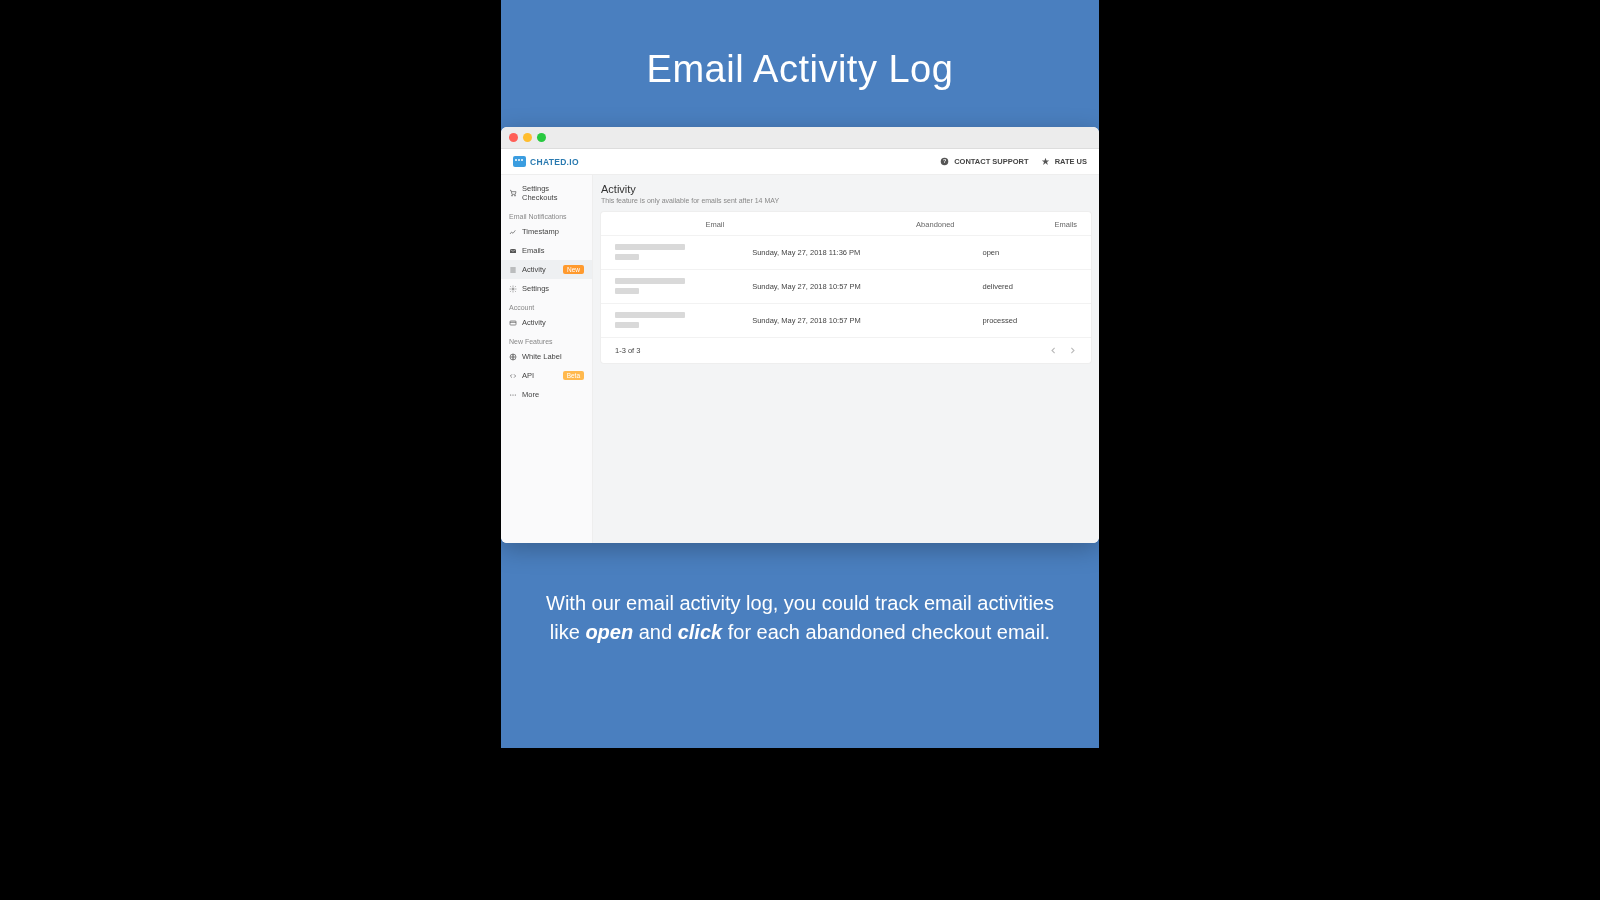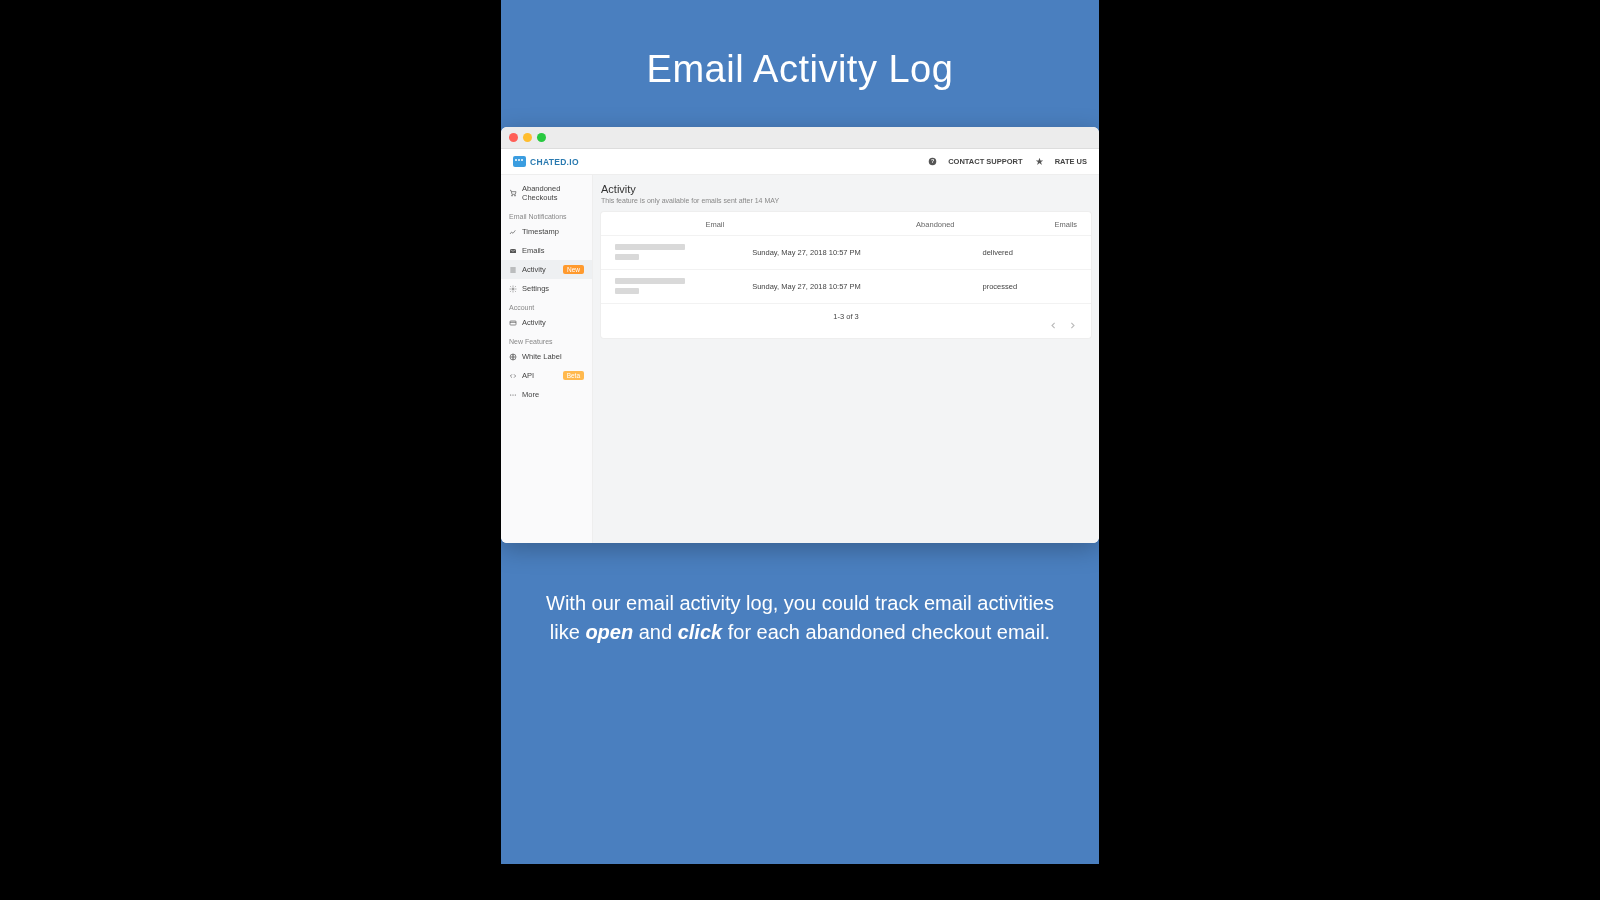--- a/index.html
+++ b/index.html
@@ -1,61 +1,61 @@
 <!DOCTYPE html>
 <html><head>
 <meta charset="utf-8">
 <style>
   * { box-sizing: border-box; margin: 0; padding: 0; }
   html, body { width: 1600px; height: 900px; font-family: -apple-system, "Helvetica Neue", Arial, sans-serif; }
   body { background: #000; display: flex; justify-content: center; }
   .promo {
-    width: 598px; height: 864px; background: #4a7fbf;
+    width: 598px; height: 748px; background: #4a7fbf;
     display: flex; flex-direction: column; align-items: center;
     color: #fff;
   }
   .promo-title { font-size: 38px; font-weight: 300; margin-top: 48px; letter-spacing: .5px; }
   .window {
     width: 598px; height: 416px; background: #fff; border-radius: 6px;
     margin-top: 36px; overflow: hidden; box-shadow: 0 6px 24px rgba(0,0,0,.25);
     display: flex; flex-direction: column;
   }
   .titlebar { height: 22px; background: #ececec; border-bottom: 1px solid #ddd; display: flex; align-items: center; padding-left: 8px; gap: 5px; }
   .tb-btn { width: 9px; height: 9px; border-radius: 50%; }
   .tb-red { background: #ff5f57; } .tb-yellow { background: #ffbd2e; } .tb-green { background: #28c940; }
   .app { flex: 1; display: flex; flex-direction: column; font-size: 8px; color: #333; }
   .topbar { height: 26px; border-bottom: 1px solid #eee; display: flex; align-items: center; padding: 8px 12px; }
   .logo { display: flex; align-items: center; gap: 4px; font-weight: 700; color: #2a7ab0; font-size: 8.5px; letter-spacing: .3px; }
   .logo-icon { width: 13px; height: 11px; background: #3b9de0; border-radius: 2px; position: relative; }
   .logo-icon::after { content: ""; position: absolute; bottom: -3px; left: 3px; border: 3px solid transparent; border-top-color: #3b9de0; }
   .logo-dots { position: absolute; top: 3px; left: 2px; display: flex; gap: 1px; }
   .logo-dots span { width: 2px; height: 2px; background: #fff; border-radius: 50%; }
   .topbar-spacer { flex: 1; }
-  .topbar-link { display: flex; align-items: center; gap: 11px; margin-left: 12px; font-weight: 600; font-size: 7.5px; color: #444; }
+  .topbar-link { display: flex; align-items: center; gap: 5px; margin-left: 12px; font-weight: 600; font-size: 7.5px; color: #444; }
   .ic { width: 9px; height: 9px; display: inline-flex; align-items: center; justify-content: center; }
   .ic svg { width: 100%; height: 100%; }
   .body { flex: 1; display: flex; }
   .sidebar { width: 92px; background: #fafafb; border-right: 1px solid #eee; padding-top: 4px; }
   .sb-item { display: flex; align-items: center; padding: 5px 8px; font-size: 7.5px; color: #444; gap: 5px; cursor: pointer; }
   .sb-item.active { background: #eef0f2; }
   .sb-heading { padding: 6px 8px 2px; font-size: 7px; color: #888; }
   .sb-badge { margin-left: auto; font-size: 6.5px; color: #fff; padding: 1px 4px; border-radius: 2px; }
   .bg-new { background: #ff9a2e; } .bg-beta { background: #ffb94e; }
   .sb-ic { width: 8px; height: 8px; flex-shrink: 0; }
   .main { flex: 1; background: #f3f4f5; padding: 8px; }
   .page-title { font-size: 11px; font-weight: 400; color: #333; margin-bottom: 2px; }
   .page-sub { font-size: 7px; color: #888; margin-bottom: 8px; }
   .card { background: #fff; border-radius: 3px; box-shadow: 0 0 0 1px #eee; }
   table { width: 100%; border-collapse: collapse; }
   th { text-align: right; font-weight: 400; font-size: 7.5px; color: #666; padding: 8px 14px 6px; }
   td { font-size: 7.5px; color: #444; padding: 7px 14px; border-top: 1px solid #f2f2f2; }
   .redacted { display: inline-block; height: 6px; background: #d9d9d9; border-radius: 1px; }
   .redacted.long { width: 70px; } .redacted.short { width: 24px; margin-top: 2px; }
   .pager-row td { border-top: 1px solid #f2f2f2; padding: 8px 14px; }
-  .pager { display: flex; align-items: center; flex-direction: column; }
+  .pager { display: flex; align-items: center; }
   .pager-btns { margin-left: auto; display: flex; gap: 10px; color: #bbb; }
   .promo-desc { font-size: 20px; font-weight: 300; text-align: center; line-height: 1.45; margin-top: 46px; padding: 0 30px; }
   .promo-desc em { font-style: italic; font-weight: 600; }
 </style>
 </head>
 <body>
 
 <div class="promo">
   <div class="promo-title">Email Activity Log</div>
 
@@ -101,21 +101,21 @@
       <div class="body">
         <div class="sidebar">
           <div class="sb-item">
             <span class="ic sb-ic">
                 <svg viewBox="0 0 24 24" fill="none" stroke="#555" stroke-width="2">
                   <circle cx="9" cy="20" r="1.5"></circle>
                   <circle cx="18" cy="20" r="1.5"></circle>
                   <path d="M3 4h3l3 12h10l2-8H7"></path>
                 </svg>
               </span>
-            <span>Abandoned Checkouts</span>
+            <span>Settings Checkouts</span>
           </div>
           <div class="sb-heading">Email Notifications</div>
           <div class="sb-item">
             <span class="ic sb-ic">
                 <svg viewBox="0 0 24 24" fill="none" stroke="#555" stroke-width="2">
                   <path d="M3 18l5-6 4 4 7-9"></path>
                 </svg>
               </span>
             <span>Timestamp</span>
           </div>
@@ -193,20 +193,25 @@
           <div class="card">
             <table>
               <thead>
                 <tr>
                   <th style="width:28%">Email</th>
                   <th style="width:47%">Abandoned</th>
                   <th>Emails</th>
                 </tr>
               </thead>
               <tbody>
+                <tr>
+                  <td><span class="redacted long"></span><br><span class="redacted short"></span></td>
+                  <td>Sunday, May 27, 2018 11:36 PM</td>
+                  <td>open</td>
+                </tr>
                 <tr>
                   <td><span class="redacted long"></span><br><span class="redacted short"></span></td>
                   <td>Sunday, May 27, 2018 10:57 PM</td>
                   <td>delivered</td>
                 </tr>
                 <tr>
                   <td><span class="redacted long"></span><br><span class="redacted short"></span></td>
                   <td>Sunday, May 27, 2018 10:57 PM</td>
                   <td>processed</td>
                 </tr>

